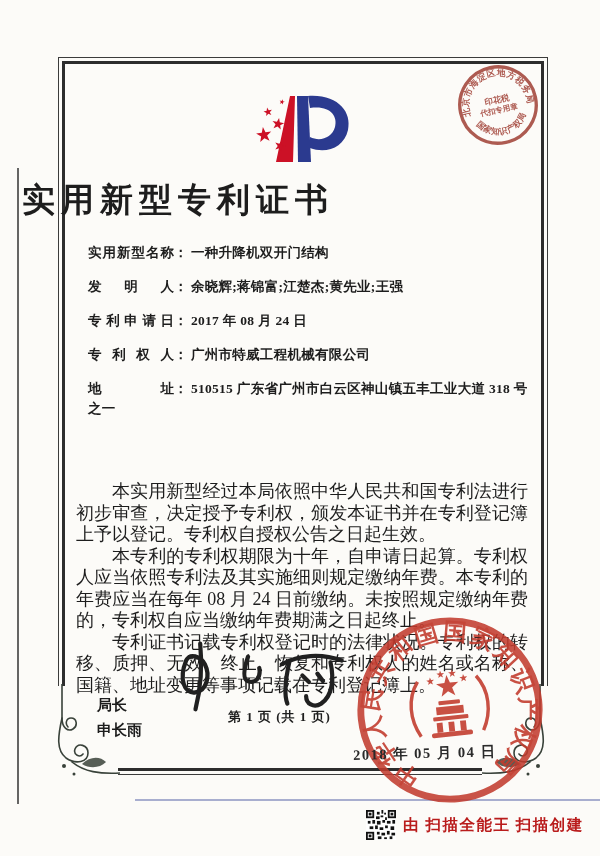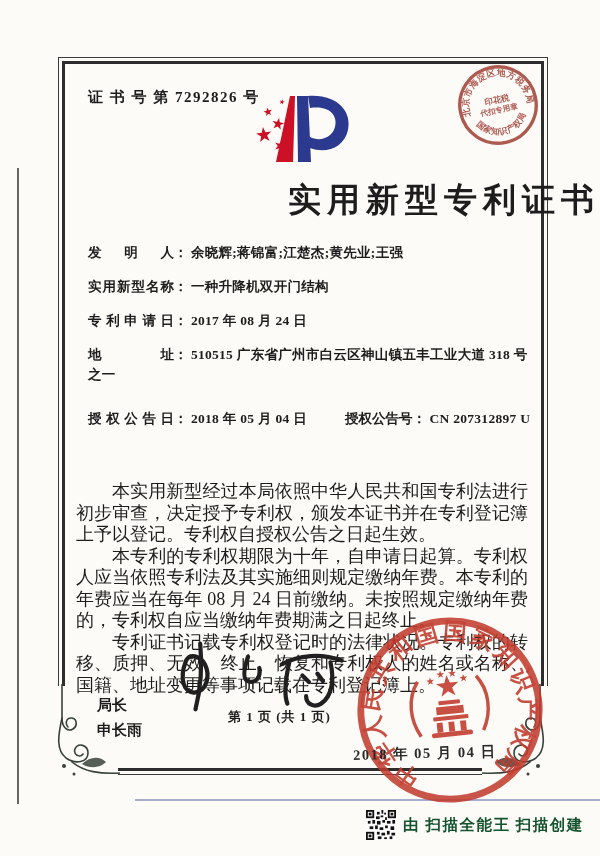--- a/index.html
+++ b/index.html
@@ -26,22 +26,22 @@
   .orn-left  { left:50px;  top:684px; }
   .orn-right { left:482px; top:684px; transform:scaleX(-1); }
   
   .cert-no {
     position:absolute; left:88px; top:88px; z-index:4;
     font-size:15px; font-weight:600; letter-spacing:1.5px;
   }
   .logo { position:absolute; left:238px; top:90px; z-index:4; }
   .title {
     position:absolute; left:0; top:178px; width:100%; z-index:4;
-    text-align:right; font-size:33px; font-weight:700; letter-spacing:6px;
-    padding-left:2px; box-sizing:border-box;
+    text-align:left; font-size:33px; font-weight:700; letter-spacing:6px;
+    padding-left:22px; box-sizing:border-box;
   }
   
   .fields { position:absolute; left:88px; top:243px; width:447px; z-index:4;
     font-size:13.5px; font-weight:600; line-height:20px; }
   .frow { position:relative; margin-bottom:14px; }
   .frow.addr { margin-bottom:24px; }
   .flabel {
     display:inline-block; width:86px; vertical-align:top;
     text-align:justify; text-align-last:justify; text-justify:inter-character;
   }
@@ -65,21 +65,21 @@
   .seal-date { position:absolute; left:353px; top:744px; z-index:6;
     font-size:14.5px; font-weight:600; letter-spacing:1.5px; color:#2a2a2a;
     transform:rotate(-1.5deg); }
   
   .scan-edge-left { position:absolute; left:17px; top:168px; width:2px; height:636px;
     background:#4a4a4a; opacity:.85; z-index:0; }
   .scan-edge-bottom { position:absolute; left:135px; top:799px; width:465px; height:1.5px;
     background:#7b84b8; opacity:.65; z-index:0; }
   .qr { position:absolute; left:366px; top:810px; z-index:4; }
   .scan-note { position:absolute; left:403px; top:815px; z-index:4;
-    font-size:15.5px; font-weight:700; letter-spacing:1.5px; color:#14532d; }
+    font-size:15.5px; font-weight:700; letter-spacing:1.5px; color:#b91c1c; }
 </style>
 </head>
 <body>
 
 <div class="page">
 
   <div class="scan-edge-left"></div>
   <div class="scan-edge-bottom"></div>
 
   <div class="frame-outer">
@@ -100,21 +100,20 @@
   </svg>
   <svg class="ornament orn-right" width="70" height="95" viewBox="0 0 70 95" fill="none" stroke="#39423a" stroke-width="1.6" stroke-linecap="round">
     <path d="M12,0 L12,34 C12,44 18,48 23,45 C28,42 27,34 21,34 C16,34 15,40 18,43"></path>
     <path d="M12,34 C8,52 6,66 16,74 C26,81 38,78 38,69 C38,61 28,58 25,65 C23,71 30,74 33,70"></path>
     <path d="M22,78 C34,88 50,90 70,89"></path>
     <path d="M32,80 C40,72 50,72 56,78 C50,84 40,85 32,80 Z" fill="#39423a" stroke="none" opacity="0.85"></path>
     <circle cx="14" cy="82" r="2" fill="#39423a" stroke="none"></circle>
     <circle cx="24" cy="90" r="1.5" fill="#39423a" stroke="none"></circle>
   </svg>
 
-  <div class="cert-no">证 书 号 第 7292826 号</div>
 
   <svg class="logo" width="130" height="80" viewBox="0 0 130 80">
     <defs>
       <polygon id="star5" points="0,-10 2.35,-3.24 9.51,-3.09 3.8,1.24 5.88,8.09 0,4 -5.88,8.09 -3.8,1.24 -9.51,-3.09 -2.35,-3.24"></polygon>
     </defs>
     <polygon points="52,6 57,6 55,72 38,72" fill="#cc1126"></polygon>
     <polygon points="59,6 70,6 73,72 60,72" fill="#2b3a8f"></polygon>
     <path d="M70,6 C100,4 114,22 110,40 C106,58 88,64 72,58 L72,47 C82,52 94,48 97,37 C100,26 92,15 72,18 Z" fill="#2b3a8f"></path>
     <use href="#star5" transform="translate(44,12) scale(0.28) rotate(15)" fill="#cc1126"></use>
     <use href="#star5" transform="translate(30,22) scale(0.45) rotate(-12)" fill="#cc1126"></use>
@@ -136,42 +135,38 @@
       <textPath href="#stampArcBottom" startOffset="50%" text-anchor="middle">国家知识产权局</textPath>
     </text>
     <text x="50" y="47" text-anchor="middle" font-size="10" font-weight="700" fill="#a3453b">印花税</text>
     <text x="50" y="59" text-anchor="middle" font-size="9" font-weight="700" fill="#a3453b">代扣专用章</text>
   </svg>
 
   <div class="title">实用新型专利证书</div>
 
   <div class="fields">
     <div class="frow">
+      <span class="flabel">实用新型名称</span><span class="fcolon">：</span>
+      <span class="fvalue">一种升降机双开门结构</span>
+    </div>
+    <div class="frow">
       <span class="flabel">发明人</span><span class="fcolon">：</span>
       <span class="fvalue">余晓辉;蒋锦富;江楚杰;黄先业;王强</span>
     </div>
     <div class="frow">
-      <span class="flabel">实用新型名称</span><span class="fcolon">：</span>
-      <span class="fvalue">一种升降机双开门结构</span>
-    </div>
-    <div class="frow">
       <span class="flabel">专利申请日</span><span class="fcolon">：</span>
       <span class="fvalue">2017 年 08 月 24 日</span>
+    </div>
+    <div class="frow">
+      <span class="flabel">专利权人</span><span class="fcolon">：</span>
+      <span class="fvalue">广州市特威工程机械有限公司</span>
     </div>
     <div class="frow addr">
       <span class="flabel">地址</span><span class="fcolon">：</span>
       <span class="fvalue">510515 广东省广州市白云区神山镇五丰工业大道 318 号之一</span>
-    </div>
-    <div class="frow">
-      <span class="flabel">授权公告日</span><span class="fcolon">：</span>
-      <span class="fvalue">2018 年 05 月 04 日</span>
-      <span class="fright">
-        <span>授权公告号</span><span>：</span>
-        <span class="fvalue">CN 207312897 U</span>
-      </span>
     </div>
   </div>
 
   <div class="paras">
     <p>本实用新型经过本局依照中华人民共和国专利法进行初步审查，决定授予专利权，颁发本证书并在专利登记簿上予以登记。专利权自授权公告之日起生效。</p>
     <p>本专利的专利权期限为十年，自申请日起算。专利权人应当依照专利法及其实施细则规定缴纳年费。本专利的年费应当在每年 08 月 24 日前缴纳。未按照规定缴纳年费的，专利权自应当缴纳年费期满之日起终止。</p>
     <p>专利证书记载专利权登记时的法律状况。专利权的转移、质押、无效、终止、恢复和专利权人的姓名或名称、国籍、地址变更等事项记载在专利登记簿上。</p>
   </div>
 
   <div class="director">

